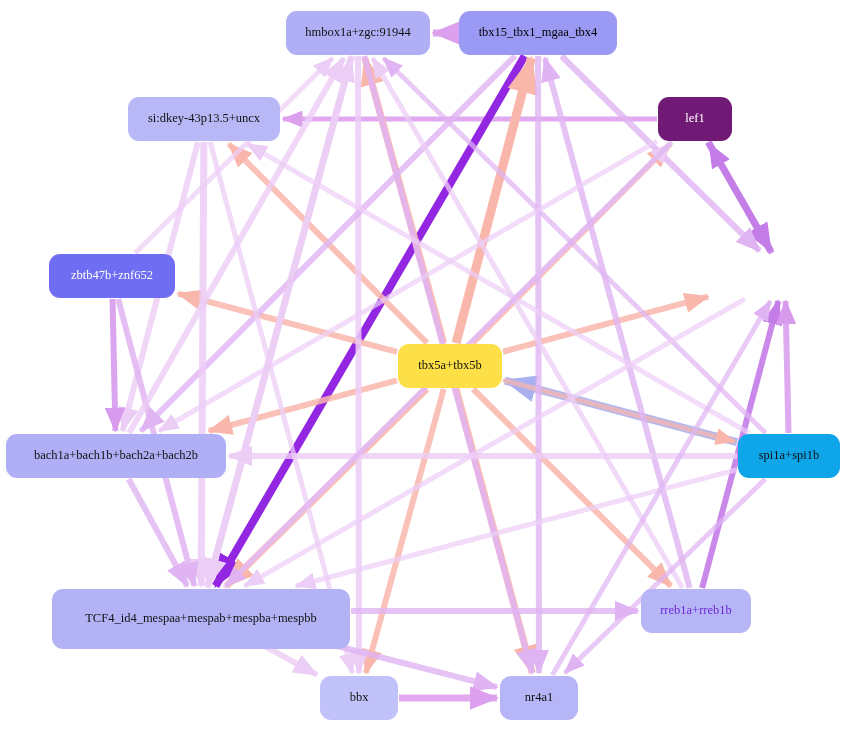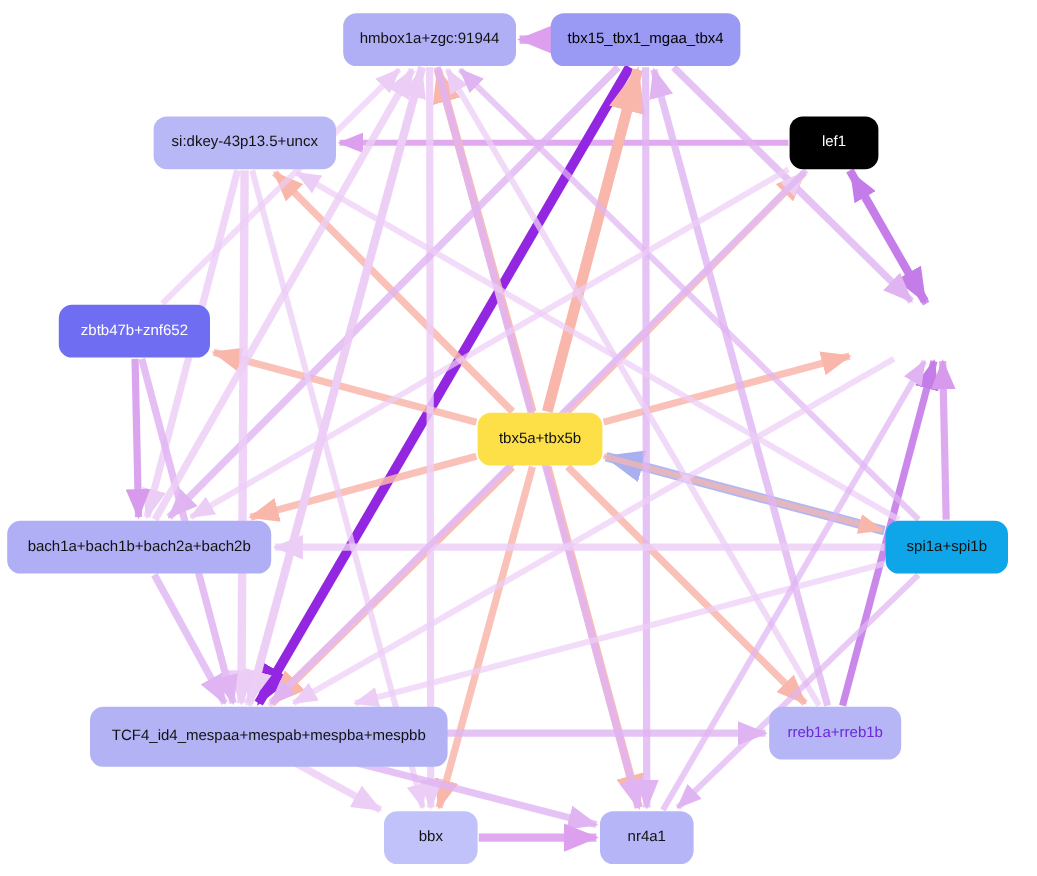--- a/index.html
+++ b/index.html
@@ -5,21 +5,21 @@
   html, body {
     margin: 0;
     padding: 0;
     background: #ffffff;
   }
   #graph-canvas {
     position: relative;
     width: 864px;
     height: 730px;
     background: #ffffff;
-    font-family: Liberation Sans, sans-serif;
+    font-family: Liberation Serif, serif;
     overflow: hidden;
   }
   #edge-layer {
     position: absolute;
     left: 0;
     top: 0;
     width: 864px;
     height: 730px;
   }
   .gnode {
@@ -150,36 +150,36 @@
     </svg>
 <div class="gnode" style="left: 286px; top: 11px; width: 144px; height: 44px; background: rgb(176, 175, 245); color: rgb(17, 17, 17);">
       <span class="nlabel">hmbox1a+zgc:91944</span>
     </div>
     <div class="gnode" style="left: 459px; top: 11px; width: 158px; height: 44px; background: rgb(154, 153, 243); color: #000000;">
       <span class="nlabel">tbx15_tbx1_mgaa_tbx4</span>
     </div>
     <div class="gnode" style="left: 128px; top: 97px; width: 152px; height: 44px; background: rgb(185, 184, 246); color: rgb(17, 17, 17);">
       <span class="nlabel">si:dkey-43p13.5+uncx</span>
     </div>
-    <div class="gnode" style="left: 658px; top: 97px; width: 74px; height: 44px; background: #000000; color: rgb(255, 255, 255);">
+    <div class="gnode" style="left: 658px; top: 97px; width: 74px; height: 44px; background: #701a75; color: rgb(255, 255, 255);">
       <span class="nlabel">lef1</span>
     </div>
     <div class="gnode" style="left: 49px; top: 254px; width: 126px; height: 44px; background: rgb(111, 110, 242); color: rgb(255, 255, 255);">
       <span class="nlabel">zbtb47b+znf652</span>
     </div>
     <div class="gnode" style="left: 398px; top: 344px; width: 104px; height: 44px; background: #fde047; color: rgb(17, 17, 17);">
       <span class="nlabel">tbx5a+tbx5b</span>
     </div>
     <div class="gnode" style="left: 6px; top: 434px; width: 220px; height: 44px; background: rgb(176, 175, 245); color: rgb(17, 17, 17);">
       <span class="nlabel">bach1a+bach1b+bach2a+bach2b</span>
     </div>
     <div class="gnode" style="left: 738px; top: 434px; width: 102px; height: 44px; background: #0ea5e9; color: rgb(17, 17, 17);">
       <span class="nlabel">spi1a+spi1b</span>
     </div>
-    <div class="gnode" style="left: 52px; top: 589px; width: 298px; height: 50px; background: rgb(179, 178, 245); color: rgb(17, 17, 17); margin-left: 23px;">
+    <div class="gnode" style="left: 52px; top: 589px; width: 298px; height: 60px; background: rgb(179, 178, 245); color: rgb(17, 17, 17);">
       <span class="nlabel">TCF4_id4_mespaa+mespab+mespba+mespbb</span>
     </div>
     <div class="gnode" style="left: 641px; top: 589px; width: 110px; height: 44px; background: rgb(182, 181, 245); color: #6d28d9;">
       <span class="nlabel">rreb1a+rreb1b</span>
     </div>
     <div class="gnode" style="left: 320px; top: 676px; width: 78px; height: 44px; background: rgb(194, 194, 250); color: rgb(17, 17, 17);">
       <span class="nlabel">bbx</span>
     </div>
     <div class="gnode" style="left: 500px; top: 676px; width: 78px; height: 44px; background: rgb(182, 181, 247); color: rgb(17, 17, 17);">
       <span class="nlabel">nr4a1</span>

